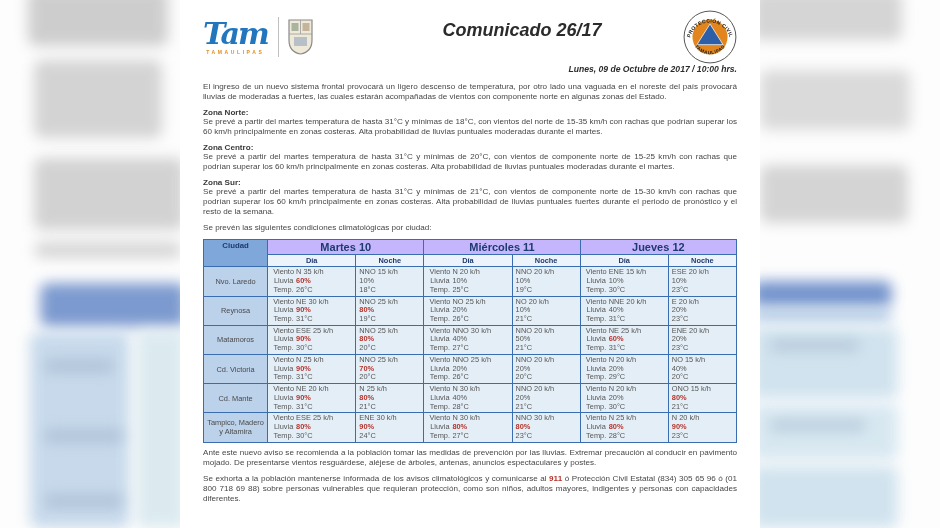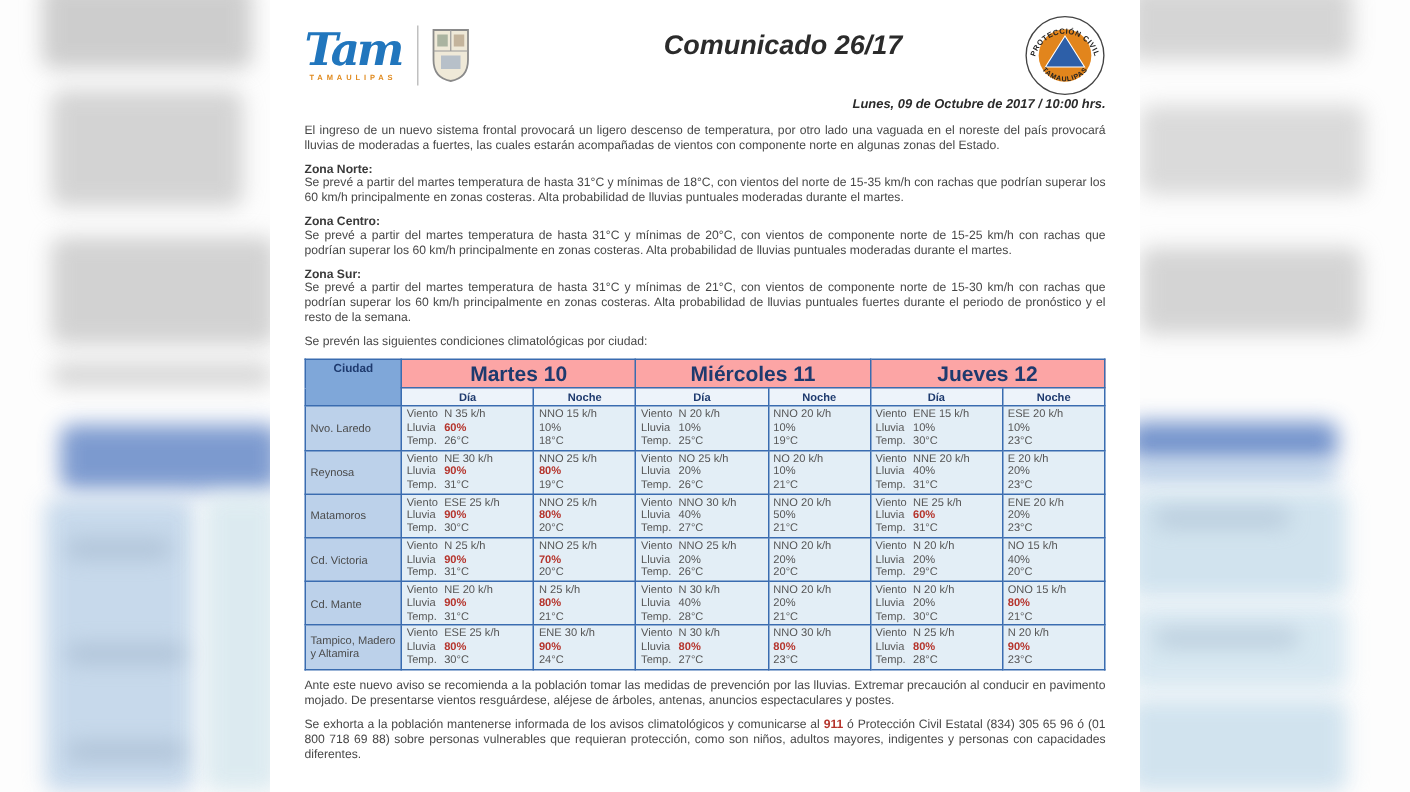--- a/index.html
+++ b/index.html
@@ -43,24 +43,24 @@
   .doc-title{flex:1;text-align:center;font-weight:bold;font-style:italic;
              font-size:18px;color:#2b2b2b;padding-bottom:14px;}
   .pc-logo{flex:none;width:54px;height:54px;}
   .date-line{text-align:right;font-weight:bold;font-style:italic;font-size:8.6px;
              color:#2b2b2b;margin:0 0 8px 0;}
   p.body{font-size:8.1px;line-height:1.24;text-align:justify;margin:0 0 6px 0;}
   .zone-h{font-size:8.1px;font-weight:bold;color:#3a3a3a;margin:0;}
   .zone-p{font-size:8.1px;line-height:1.24;text-align:justify;margin:0 0 6px 0;}
   
   table.fc{border-collapse:collapse;table-layout:fixed;width:100%;font-size:7.4px;
-           color:#565656;margin:2px 0 5px 0;}
+           color:#565656;margin:2px 0 5px 0;text-align:center;}
   .fc th,.fc td{border:1px solid #3a6cb0;padding:1px 3px;vertical-align:top;}
   .fc th{color:#1e3a6e;}
-  .th-day{background:#fca5a5;font-weight:bold;font-size:14px;padding:2px;}
+  .th-day{background:#c4b5fd;font-weight:bold;font-size:11px;padding:2px;}
   .th-city{background:#7fa7d9;font-weight:bold;font-size:7.8px;vertical-align:middle;}
   .th-sub{background:#edf3fa;font-weight:bold;padding:1px;}
   td.cityname{background:#bcd1ea;vertical-align:middle;color:#4a4a4a;}
   td.data{background:#e3eef6;}
   .cl{display:flex;white-space:nowrap;line-height:1.18;}
   .lbl{width:25px;flex:none;}
   .red{color:#b5342c;font-weight:bold;}
   
   .foot p{font-size:8.1px;line-height:1.24;text-align:justify;margin:0 0 6px 0;}
 </style>

